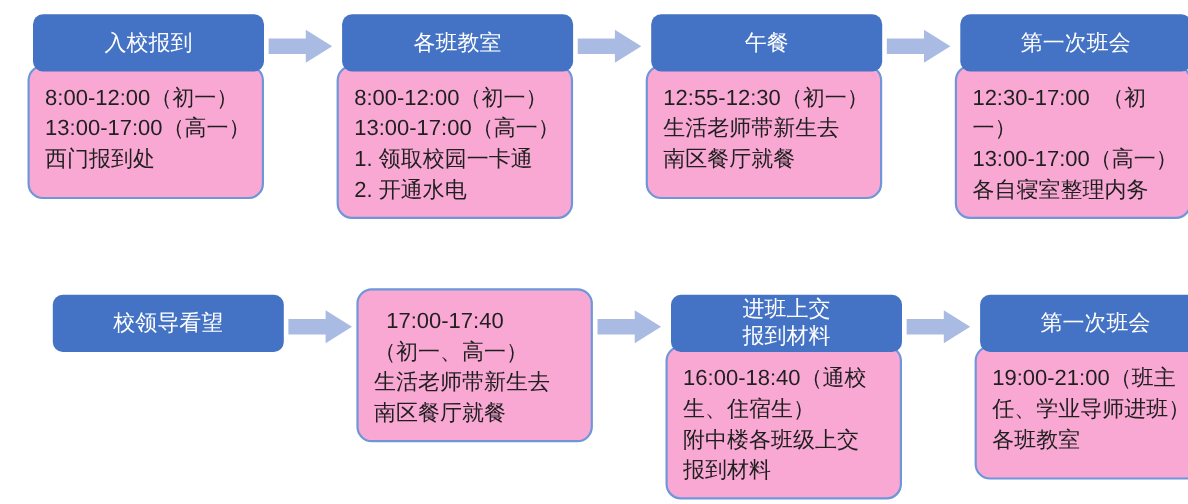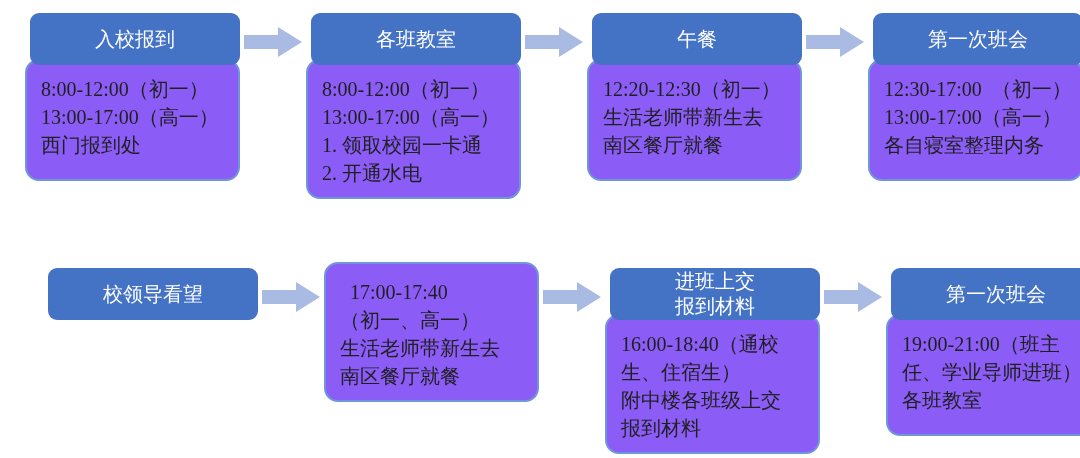--- a/index.html
+++ b/index.html
@@ -34,30 +34,29 @@
     justify-content: center;
     text-align: center;
     font-size: 20px;
     line-height: 25px;
     white-space: pre-wrap;
   }
   .step-body {
     position: relative;
     z-index: 1;
     margin-top: -6px;
-    background: #8b5cf6;
+    background: #f9a8d4;
     border: 2px solid #6E96D9;
     border-radius: 14px;
     padding: 14px 8px 10px 14px;
     min-height: 94px;
     font-size: 20px;
     line-height: 28px;
     color: #1f1f1f;
     white-space: pre-wrap;
-    font-family: Liberation Serif, serif;
   }
   .arrow-cell {
     display: flex;
     justify-content: center;
     padding-top: 14px;
   }
   .arrow-icon { display: block; width: 58px; height: 30px; }
 </style>
 </head>
 <body>
@@ -88,21 +87,21 @@
     </div>
 
     <div class="arrow-cell">
       <svg class="arrow-icon" viewBox="0 0 58 30">
         <polygon points="0,8 34,8 34,0 58,15 34,30 34,22 0,22" fill="#A9BBE3"></polygon>
       </svg>
     </div>
 
     <div class="step">
       <div class="step-header">午餐</div>
-      <div class="step-body">12:20-12:30（初一）
+      <div class="step-body">12:55-12:30（初一）
 生活老师带新生去
 南区餐厅就餐</div>
     </div>
 
     <div class="arrow-cell">
       <svg class="arrow-icon" viewBox="0 0 58 30">
         <polygon points="0,8 34,8 34,0 58,15 34,30 34,22 0,22" fill="#A9BBE3"></polygon>
       </svg>
     </div>
 

